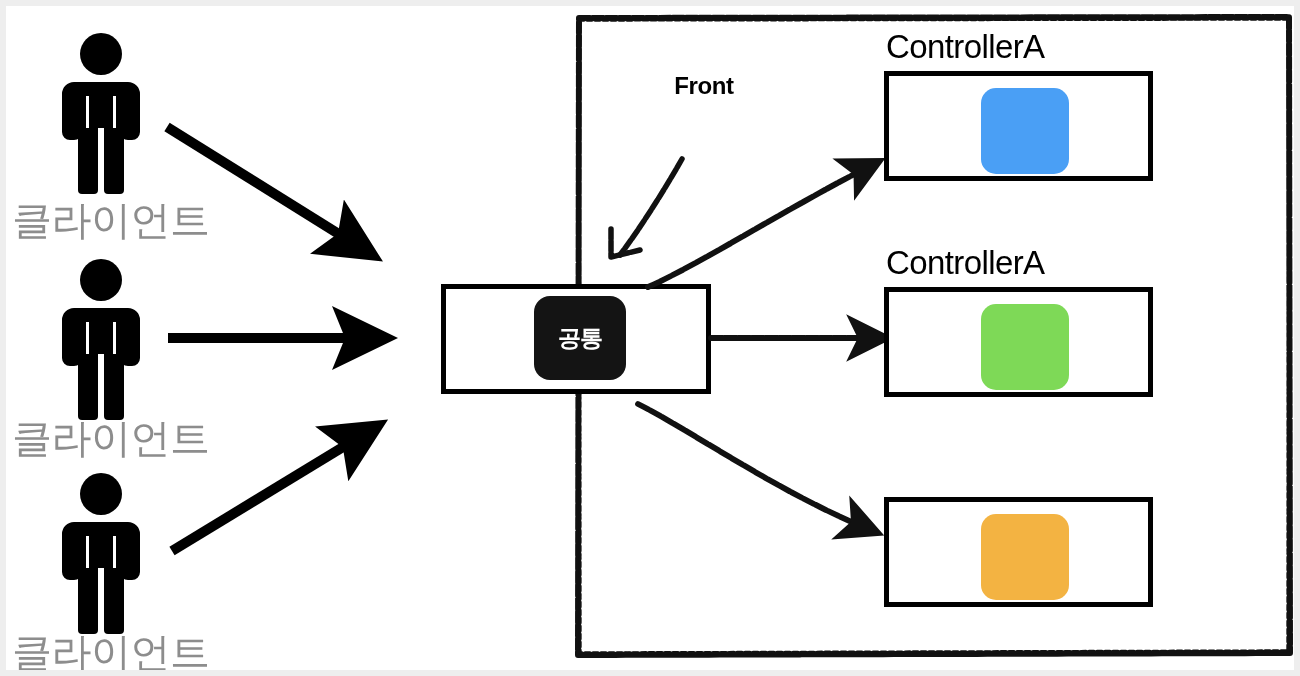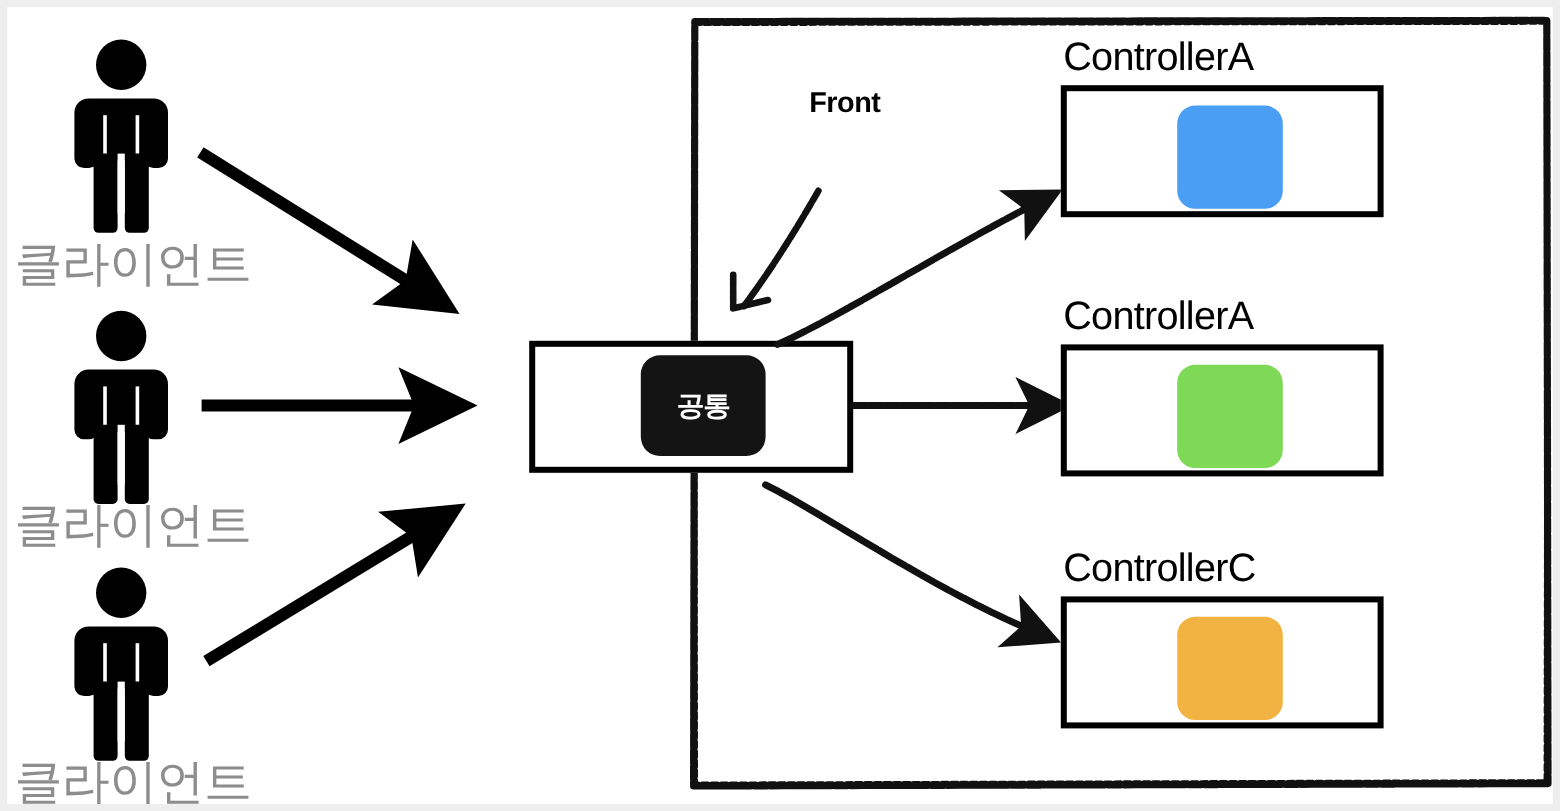--- a/index.html
+++ b/index.html
@@ -50,21 +50,21 @@
     width: 270px;
     height: 110px;
     border: 5px solid #000000;
     background: #ffffff;
     box-sizing: border-box;
   }
   #fc-common {
     position: absolute;
     left: 528px;
     top: 290px;
-    width: 104px;
+    width: 92px;
     height: 84px;
     background: #141414;
     border-radius: 16px;
     display: flex;
     align-items: center;
     justify-content: center;
   }
   #fc-common span {
     color: #ffffff;
     font-size: 23px;
@@ -256,18 +256,17 @@
   <div class="ctrl-title" style="left:880px; top:24px;">ControllerA</div>
   <div class="ctrl-box" style="top:65px;">
     <div class="ctrl-chip" id="chip-a" style="background: rgb(74, 159, 245);"></div>
   </div>
 
   <div class="ctrl-title" style="left:880px; top:240px;">ControllerA</div>
   <div class="ctrl-box" style="top:281px;">
     <div class="ctrl-chip" id="chip-b" style="background: rgb(126, 217, 87);"></div>
   </div>
 
-  <div class="ctrl-title" style="left:880px; top:450px;">ControllerC</div>
   <div class="ctrl-box" style="top:491px;">
     <div class="ctrl-chip" id="chip-c" style="background: rgb(243, 179, 66);"></div>
   </div>
 
 </div>
 
 </body></html>

